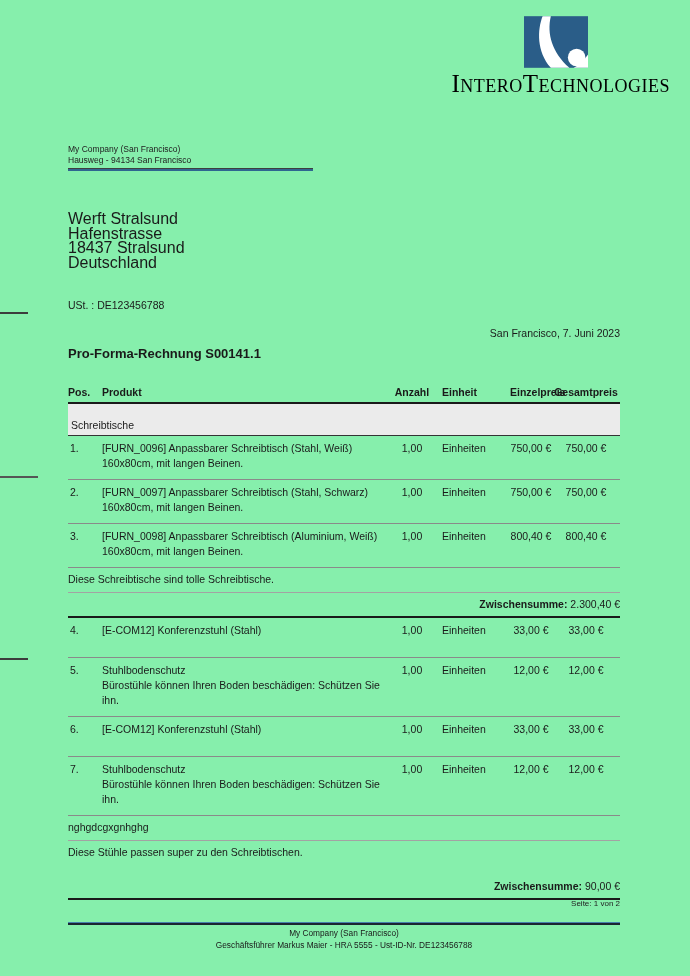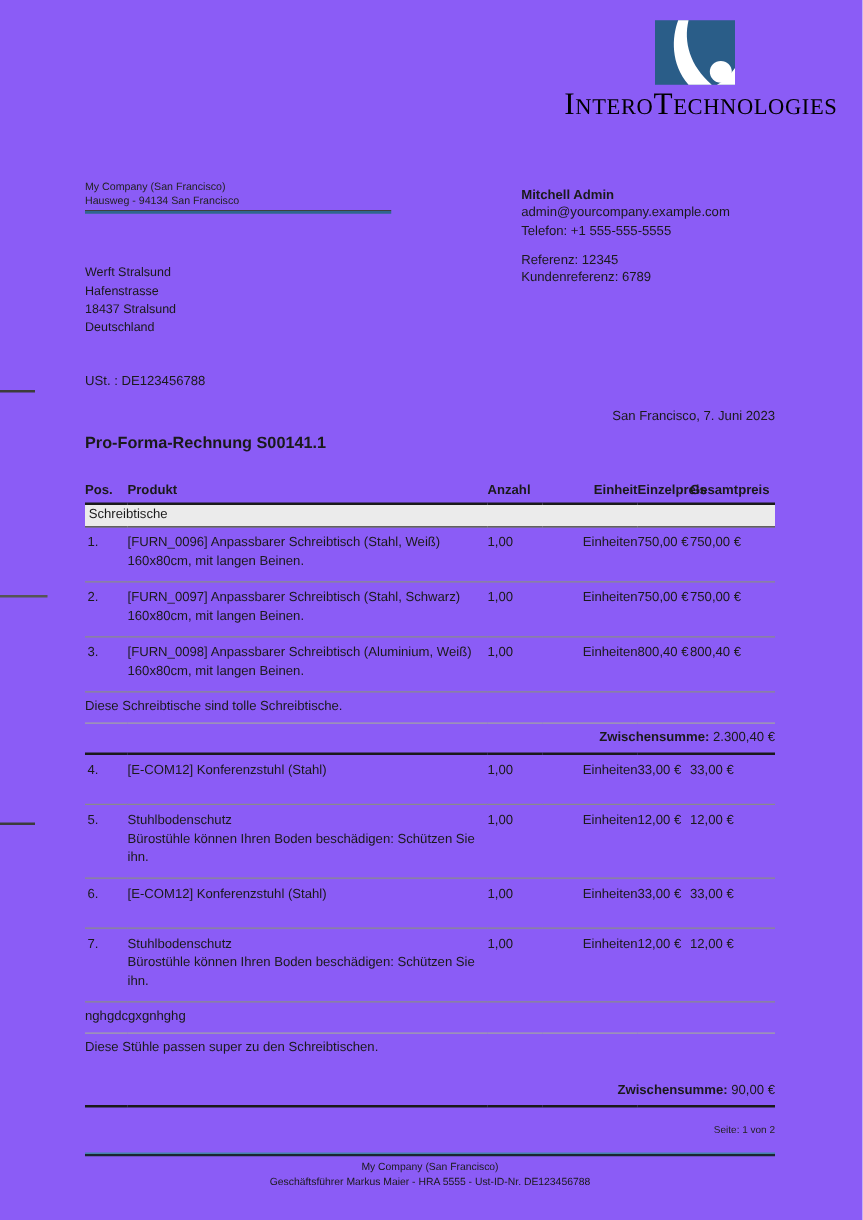--- a/index.html
+++ b/index.html
@@ -1,52 +1,52 @@
 <!DOCTYPE html>
 <html><head>
 <meta charset="utf-8">
 <style>
   html,body{margin:0;padding:0;background:#f2f2f2;}
   .page{
-    position:relative;width:690px;height:976px;background:#8b5cf6;
+    position:relative;width:690px;height:976px;background:#86efac;
     font-family:"Liberation Sans","DejaVu Sans",sans-serif;color:#1a1a1a;
     overflow:hidden;margin:0 auto;
   }
   
   .fold-mark{position:absolute;left:0;background:#3c3c3c;}
   .fold-mark.fm1{top:312px;width:28px;height:1.5px;}
   .fold-mark.fm2{top:476px;width:38px;height:2px;background:#555;}
   .fold-mark.fm3{top:658px;width:28px;height:1.5px;}
   
   .logo-mark{position:absolute;left:524px;top:16px;width:64px;height:52px;}
   .wordmark{
     position:absolute;right:20px;top:70px;
     font-family:"Liberation Serif","DejaVu Serif",serif;
     font-variant:small-caps;font-size:25px;letter-spacing:.5px;color:#000;
     white-space:nowrap;
   }
   
   .sender{position:absolute;left:68px;top:144px;font-size:8.5px;line-height:11px;color:#222;}
   .sender-underline{position:absolute;left:68px;top:168px;width:245px;height:3px;
     background:linear-gradient(to bottom,#3f3f3f 0 34%,#2f6690 34% 100%);}
-  .recipient{position:absolute;left:68px;top:212px;font-size:10px;line-height:14.6px;}
+  .recipient{position:absolute;left:68px;top:212px;font-size:16px;line-height:14.6px;}
   
   .contact{position:absolute;left:417px;top:149px;font-size:10.5px;line-height:14.3px;}
   .contact .name{font-weight:bold;}
   .contact .refs{margin-top:9px;}
   
   .vat{position:absolute;left:68px;top:299px;font-size:10.5px;}
   .date{position:absolute;left:68px;width:552px;top:327px;text-align:right;font-size:10.5px;}
   .doc-title{position:absolute;left:68px;top:346px;font-size:13px;font-weight:bold;}
   
   table.items{position:absolute;left:68px;top:386px;width:552px;border-collapse:collapse;table-layout:fixed;}
   table.items th{font-size:10.5px;font-weight:bold;text-align:left;padding:0 0 4px 0;border-bottom:2.5px solid #1a1a1a;margin-top:12px;}
-  table.items th.num, table.items td.num{text-align:left;}
-  table.items .unit{padding-left:8px;text-align:right;}
-  tr.section td{background:#ebebeb;font-size:10.5px;padding:1px 3px 4px 3px;border-bottom:1.5px solid #333;}
+  table.items th.num, table.items td.num{text-align:center;}
+  table.items .unit{padding-left:8px;}
+  tr.section td{background:#ebebeb;font-size:10.5px;padding:15px 3px 4px 3px;border-bottom:1.5px solid #333;}
   tr.item td{font-size:10.5px;line-height:15px;vertical-align:top;padding:5px 0 8px 0;border-bottom:1px solid #8a8a8a;}
   tr.item.single td{padding-bottom:19px;}
   tr.item td.pos{padding-left:2px;}
   tr.note td{font-size:10.5px;padding:5px 0 7px 0;border-bottom:1px solid #a3a3a3;}
   tr.note.no-line td{border-bottom:none;padding-bottom:17px;}
   tr.subtotal td{font-size:10.5px;text-align:right;padding:5px 0 6px 0;border-bottom:2.5px solid #1a1a1a;}
   tr.subtotal b{font-weight:bold;}
   
   .page-number{position:absolute;left:68px;width:552px;top:899px;text-align:right;font-size:8px;color:#222;}
   .footer{position:absolute;left:68px;width:552px;top:922px;text-align:center;font-size:8.3px;line-height:11.8px;color:#1a1a1a;}
@@ -75,29 +75,20 @@
   </div>
   <div class="sender-underline"></div>
 
   <div class="recipient">
     <div>Werft Stralsund</div>
     <div>Hafenstrasse</div>
     <div>18437 Stralsund</div>
     <div>Deutschland</div>
   </div>
 
-  <div class="contact">
-    <div class="name">Mitchell Admin</div>
-    <div>admin@yourcompany.example.com</div>
-    <div>Telefon: +1 555-555-5555</div>
-    <div class="refs">
-      <div>Referenz: 12345</div>
-      <div>Kundenreferenz: 6789</div>
-    </div>
-  </div>
 
   <div class="vat">USt. : DE123456788</div>
   <div class="date">San Francisco, 7. Juni 2023</div>
   <div class="doc-title">Pro-Forma-Rechnung S00141.1</div>
 
   <table class="items">
     <colgroup>
       <col style="width:34px">
         <col style="width:288px">
         <col style="width:44px">

